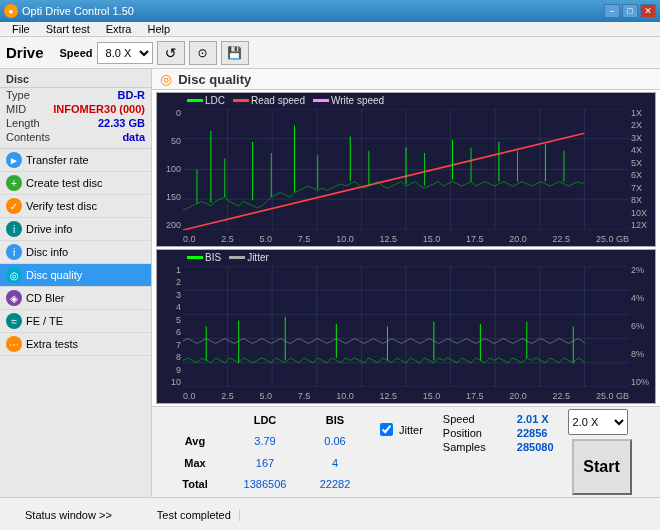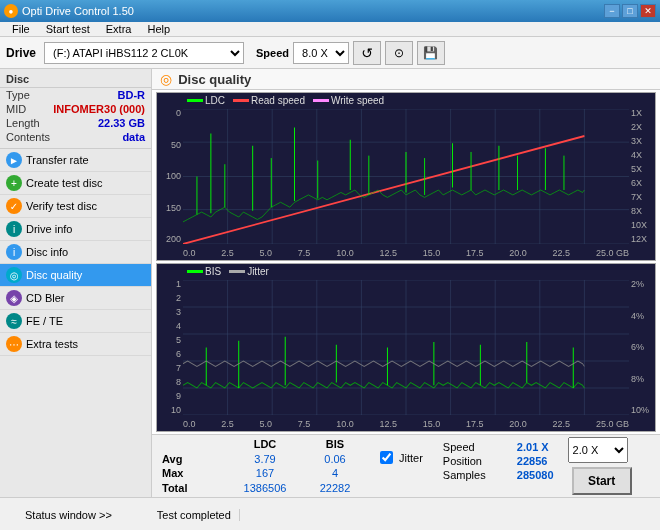--- a/index.html
+++ b/index.html
@@ -47,21 +47,21 @@
     
     #toolbar {
       background: #f5f5f5;
       height: 32px;
       display: flex;
       align-items: center;
       padding: 2px 6px;
       border-bottom: 1px solid #ccc;
       gap: 4px;
     }
-    .toolbar-label { font-size: 12px; font-weight: bold; margin-right: 4px; }
+    .toolbar-label { font-size: 15px; font-weight: bold; margin-right: 4px; }
     .drive-select {
       height: 22px; font-size: 11px; padding: 1px 4px;
       border: 1px solid #aaa; background: white; min-width: 200px;
     }
     .speed-label { margin-left: 8px; font-size: 11px; font-weight: bold; }
     .speed-select { height: 22px; font-size: 11px; padding: 1px 4px; border: 1px solid #aaa; background: white; }
     .toolbar-btn {
       height: 24px; width: 28px; border: 1px solid #aaa; background: #e8e8e8;
       cursor: pointer; display: flex; align-items: center; justify-content: center; font-size: 14px;
     }
@@ -177,31 +177,31 @@
       overflow: hidden;
     }
     
     #stats-area {
       background: #f0f0f0;
       border-top: 1px solid #ccc;
       padding: 2px 8px;
       display: flex; gap: 0;
     }
     .stats-cell {
-      width: 70px; font-size: 11px; padding: 1px 2px; 
+      width: 70px; font-size: 11px; padding: 1px 2px; text-align: center;
     }
     .stats-cell.header { font-weight: bold; }
     .stats-cell.blue { color: #0055cc; }
     .jitter-area { display: flex; align-items: center; gap: 4px; margin-left: 10px; }
     .speed-info { display: flex; flex-direction: column; margin-left: 10px; font-size: 11px; gap: 2px; }
     .speed-row { display: flex; gap: 4px; }
     .speed-key { width: 70px; }
     .speed-val { color: #0055cc; font-weight: bold; }
     .start-btn {
-      width: 60px; height: 28px; font-size: 12px; font-weight: bold;
+      width: 60px; height: 56px; font-size: 16px; font-weight: bold;
       background: #e0e0e0; border: 2px outset #bbb; cursor: pointer;
       margin-left: 8px; align-self: center;
     }
     
     #statusbar {
       height: 26px;
       background: #f0f0f0;
       border-top: 1px solid #ccc;
       display: flex;
       align-items: center;
@@ -256,23 +256,20 @@
 
 <div id="menubar">
   <span class="menu-item">File</span>
   <span class="menu-item">Start test</span>
   <span class="menu-item">Extra</span>
   <span class="menu-item">Help</span>
 </div>
 
 <div id="toolbar">
   <span class="toolbar-label">Drive</span>
-  <select class="drive-select">
-    <option>(F:)  ATAPI iHBS112   2 CL0K</option>
-  </select>
   <span class="speed-label">Speed</span>
   <select class="speed-select">
     <option>8.0 X</option>
   </select>
   <button class="toolbar-btn">↺</button>
   <button class="toolbar-btn" style="font-size:12px;">⊙</button>
   <button class="toolbar-btn" style="font-size:12px;">💾</button>
 </div>
 
 <div id="main">

